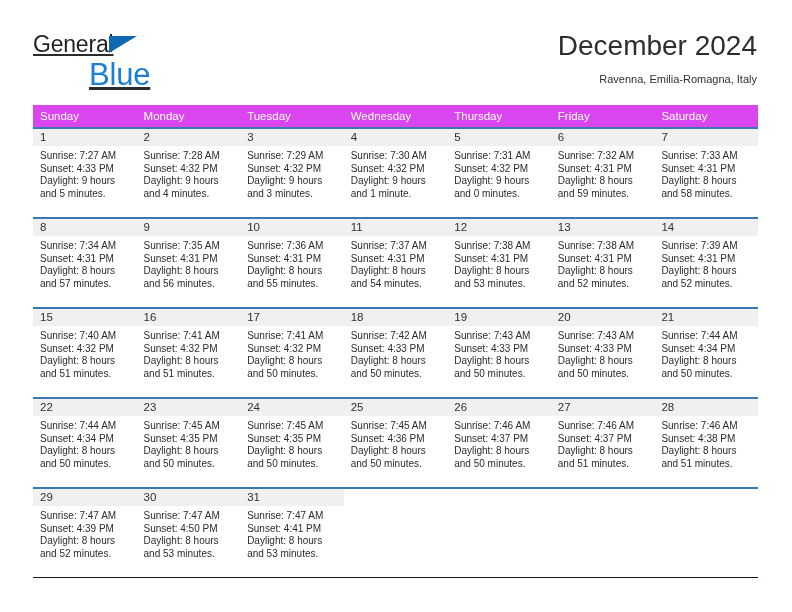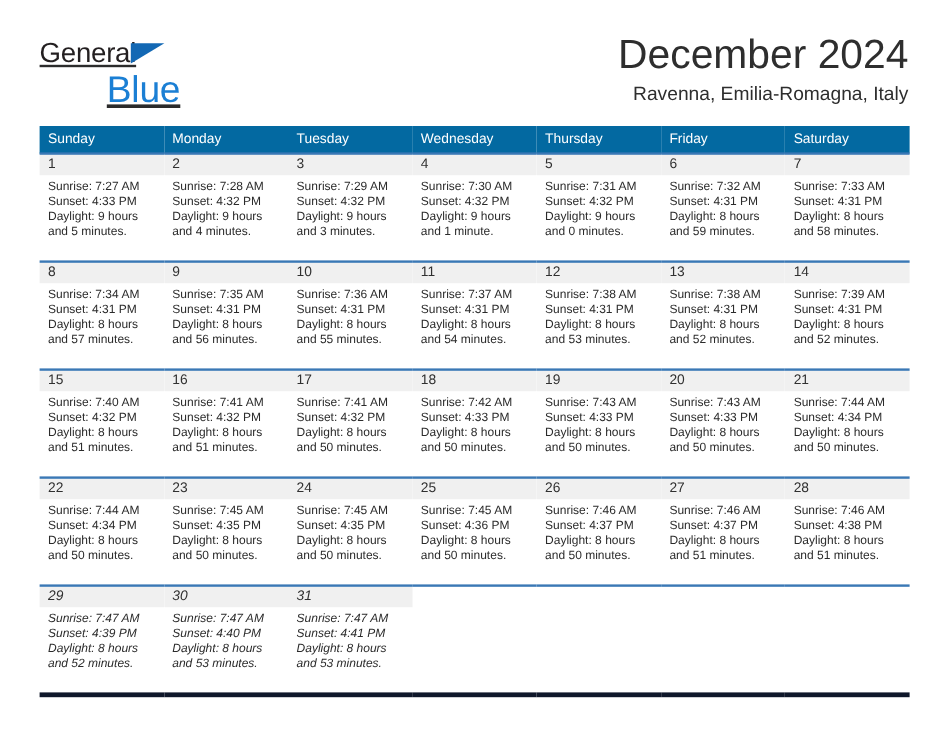--- a/index.html
+++ b/index.html
@@ -66,46 +66,46 @@
     letter-spacing: -0.2px;
   }
 
   .title-block {
     position: absolute;
     right: 35px;
     top: 28px;
     text-align: right;
   }
   .cal-title {
-    font-size: 34px;
+    font-size: 28px;
     color: #2e2e2e;
     letter-spacing: 0px;
     line-height: 36px;
     white-space: nowrap;
   }
   .cal-subtitle {
-    font-size: 16px;
+    font-size: 11px;
     color: #2e2e2e;
     line-height: 20px;
     margin-top: 5px;
     white-space: nowrap;
   }
 
   
   .calendar {
     position: absolute;
     left: 33px;
     top: 105px;
     width: 725px;
     border-collapse: collapse;
     table-layout: fixed;
   }
 
   .calendar th {
-    background: #0369a1;
+    background: #d946ef;
     color: #ffffff;
     font-size: 11.5px;
     font-weight: normal;
     text-align: left;
     padding: 5px 0 5px 7px;
     height: 18px;
     box-sizing: border-box;
   }
 
   .calendar td {
@@ -139,21 +139,21 @@
   }
   .details div {
     white-space: nowrap;
   }
 
   .cell-empty .daynum {
     background: #ffffff;
   }
   .cell-empty .details { visibility: hidden; }
 
-  .lastrow td { border-bottom: 4px solid #0f172a; font-style: italic; }
+  .lastrow td { border-bottom: 1px solid #0f172a; }
 </style>
 </head>
 <body>
 
 <div class="page">
 
   <div class="header">
 
     <div class="brand">
       <span class="brand-row1">General</span>
@@ -512,21 +512,21 @@
             <div>Daylight: 8 hours</div>
             <div>and 52 minutes.</div>
           </div>
             </div>
           </td>
         <td>
             <div class="cell-inner">
           <div class="daynum">30</div>
           <div class="details">
             <div>Sunrise: 7:47 AM</div>
-            <div>Sunset: 4:40 PM</div>
+            <div>Sunset: 4:50 PM</div>
             <div>Daylight: 8 hours</div>
             <div>and 53 minutes.</div>
           </div>
             </div>
           </td>
         <td>
             <div class="cell-inner">
           <div class="daynum">31</div>
           <div class="details">
             <div>Sunrise: 7:47 AM</div>

